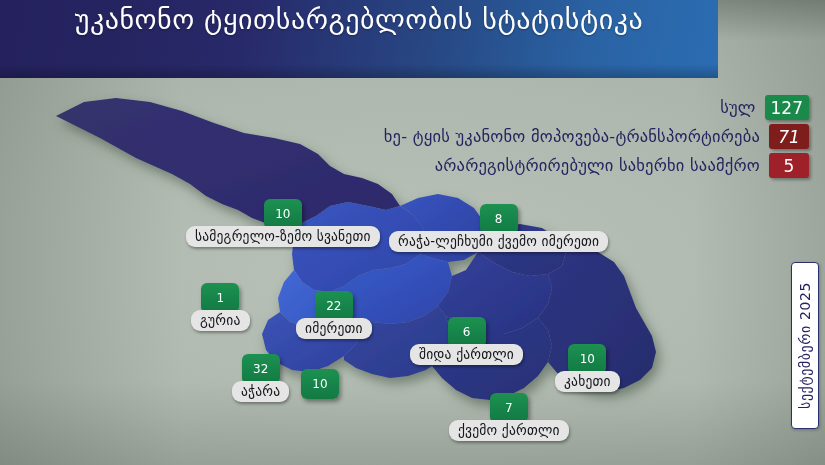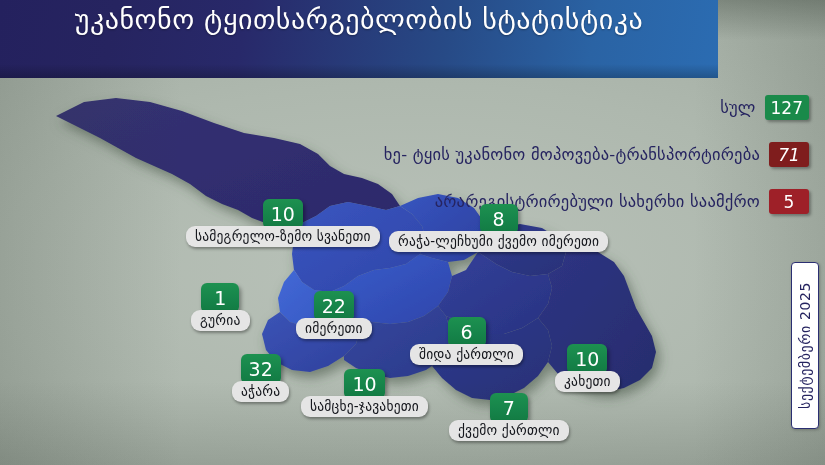--- a/index.html
+++ b/index.html
@@ -66,21 +66,21 @@
     text-shadow: 0 1px 2px rgba(0,0,0,0.35);
   }
 
   
   .legend {
     position: absolute;
     right: 16px;
     top: 95px;
     display: flex;
     flex-direction: column;
-    gap: 22px;
+    gap: 4px;
     align-items: flex-end;
   }
   .legend-row {
     display: flex;
     align-items: center;
     gap: 9px;
   }
   .legend-label {
     color: #262460;
     font-size: 16.5px;
@@ -117,21 +117,21 @@
     display: flex;
     flex-direction: column;
     align-items: center;
   }
   .marker-count {
     min-width: 38px;
     height: 30px;
     background: linear-gradient(to bottom, #1d9150 0%, #16844a 55%, #127a42 100%);
     border-radius: 6px;
     color: #ffffff;
-    font-size: 19px;
+    font-size: 12px;
     display: flex;
     align-items: center;
     justify-content: center;
     padding: 0 8px;
     box-sizing: border-box;
     box-shadow: 2px 3px 4px rgba(0,0,0,0.38);
   }
   .marker-name {
     margin-top: -3px;
     background: #e5e5e5;
@@ -331,21 +331,20 @@
       <div class="marker" style="left: 410px; top: 317px;">
         <div class="marker-count">6</div>
         <div class="marker-name">შიდა ქართლი</div>
       </div>
       <div class="marker" style="left: 232px; top: 354px;">
         <div class="marker-count">32</div>
         <div class="marker-name">აჭარა</div>
       </div>
       <div class="marker" style="left: 301px; top: 369px;">
         <div class="marker-count">10</div>
-        <div class="marker-name">სამცხე-ჯავახეთი</div>
       </div>
       <div class="marker" style="left: 555px; top: 344px;">
         <div class="marker-count">10</div>
         <div class="marker-name">კახეთი</div>
       </div>
       <div class="marker" style="left: 449px; top: 393px;">
         <div class="marker-count">7</div>
         <div class="marker-name">ქვემო ქართლი</div>
       </div>
     </div>

